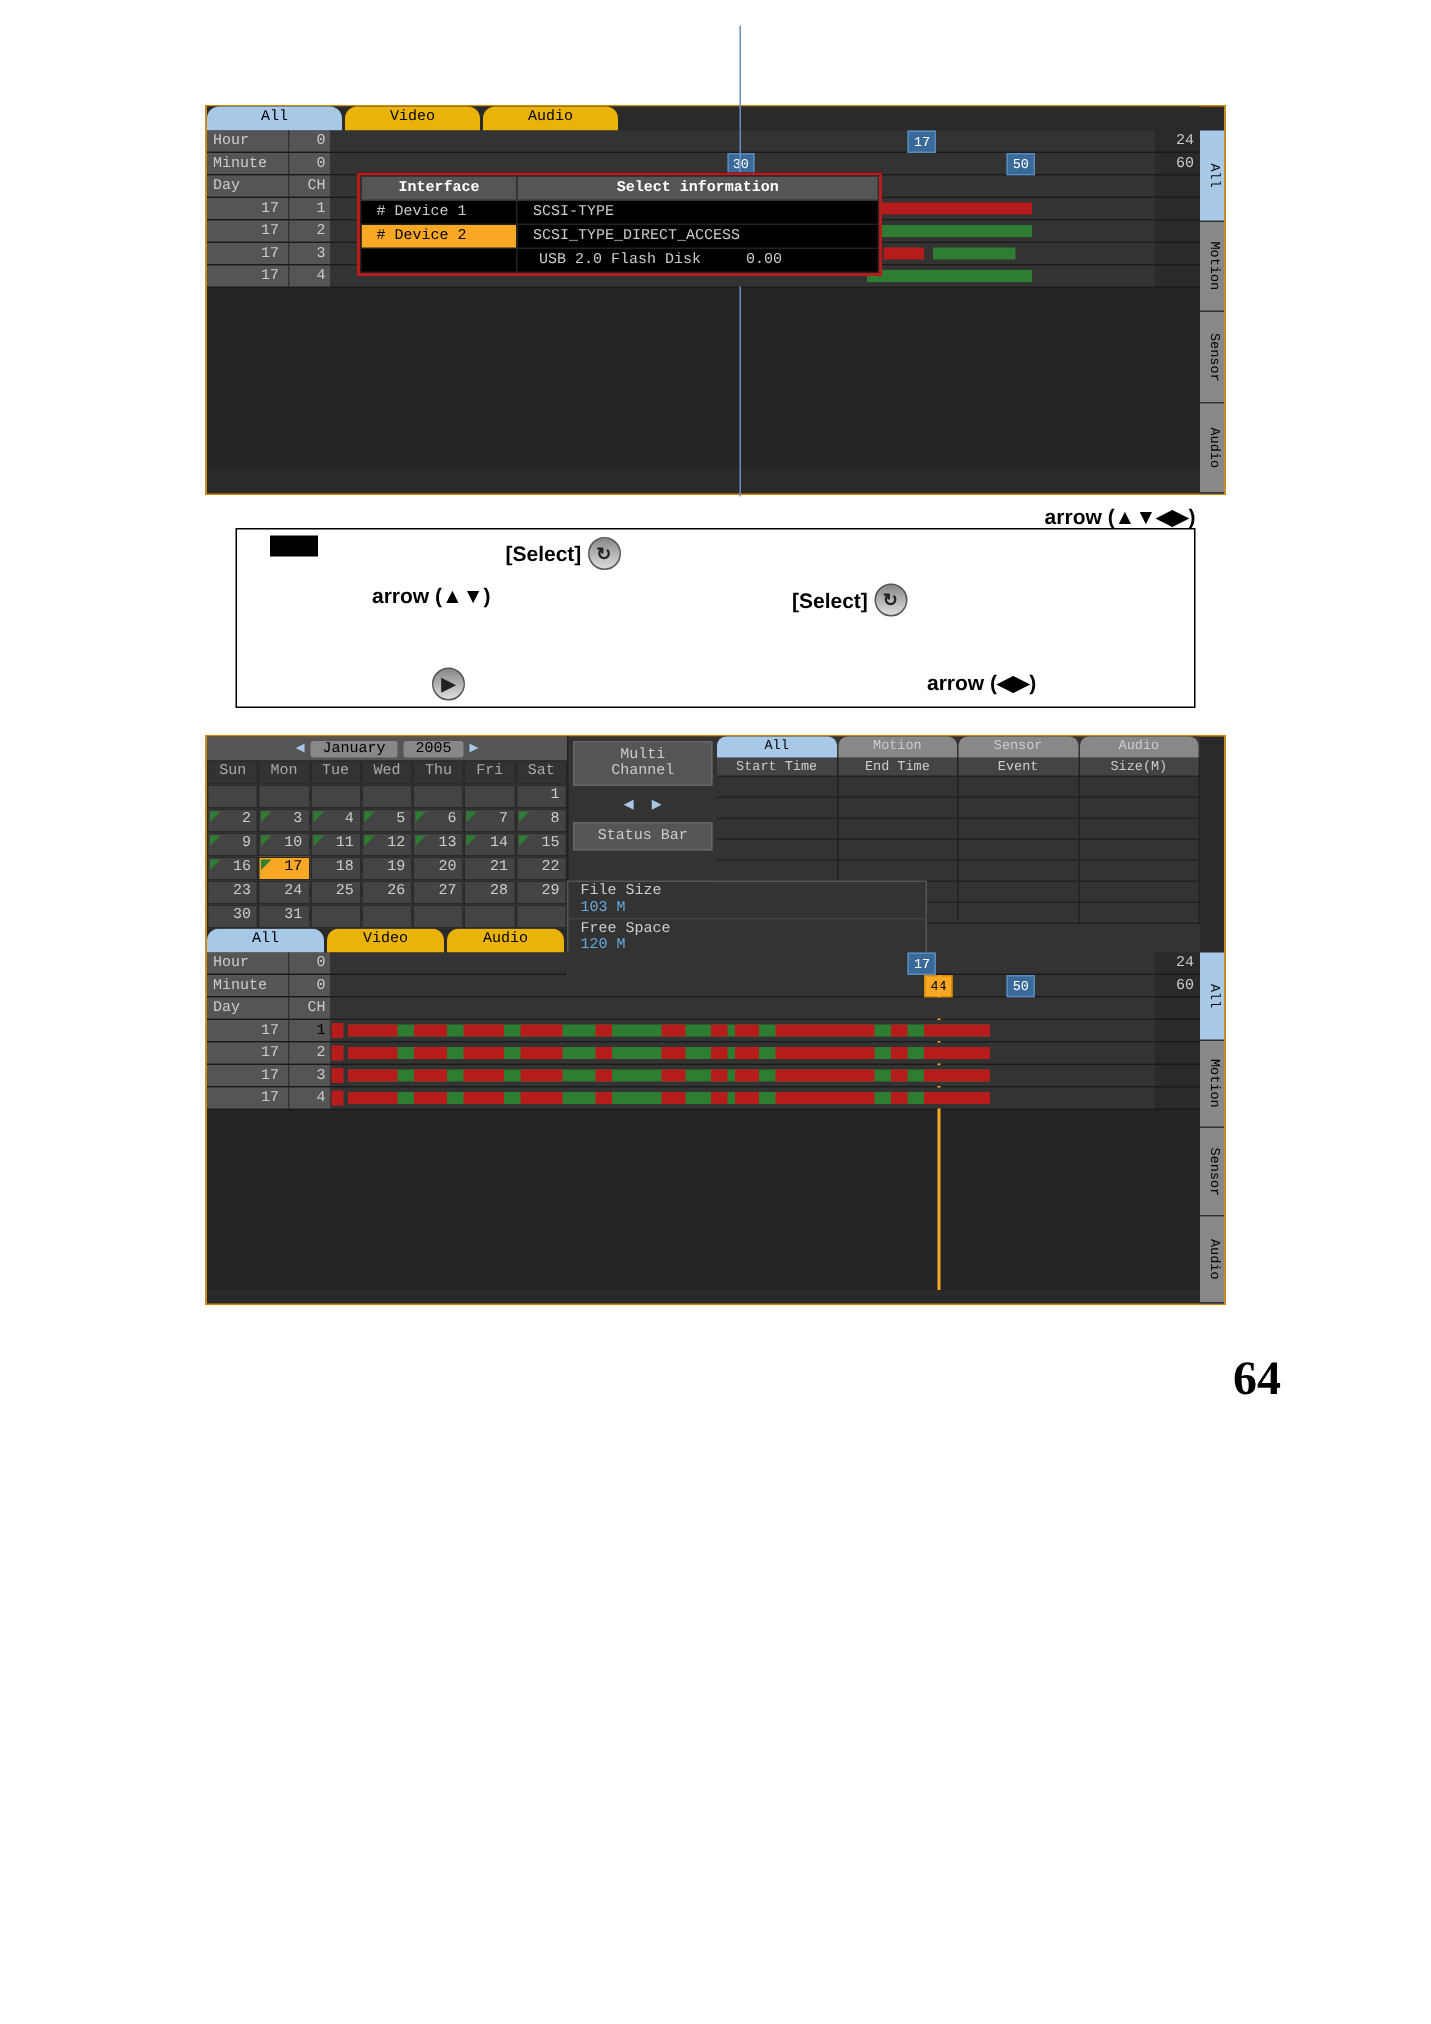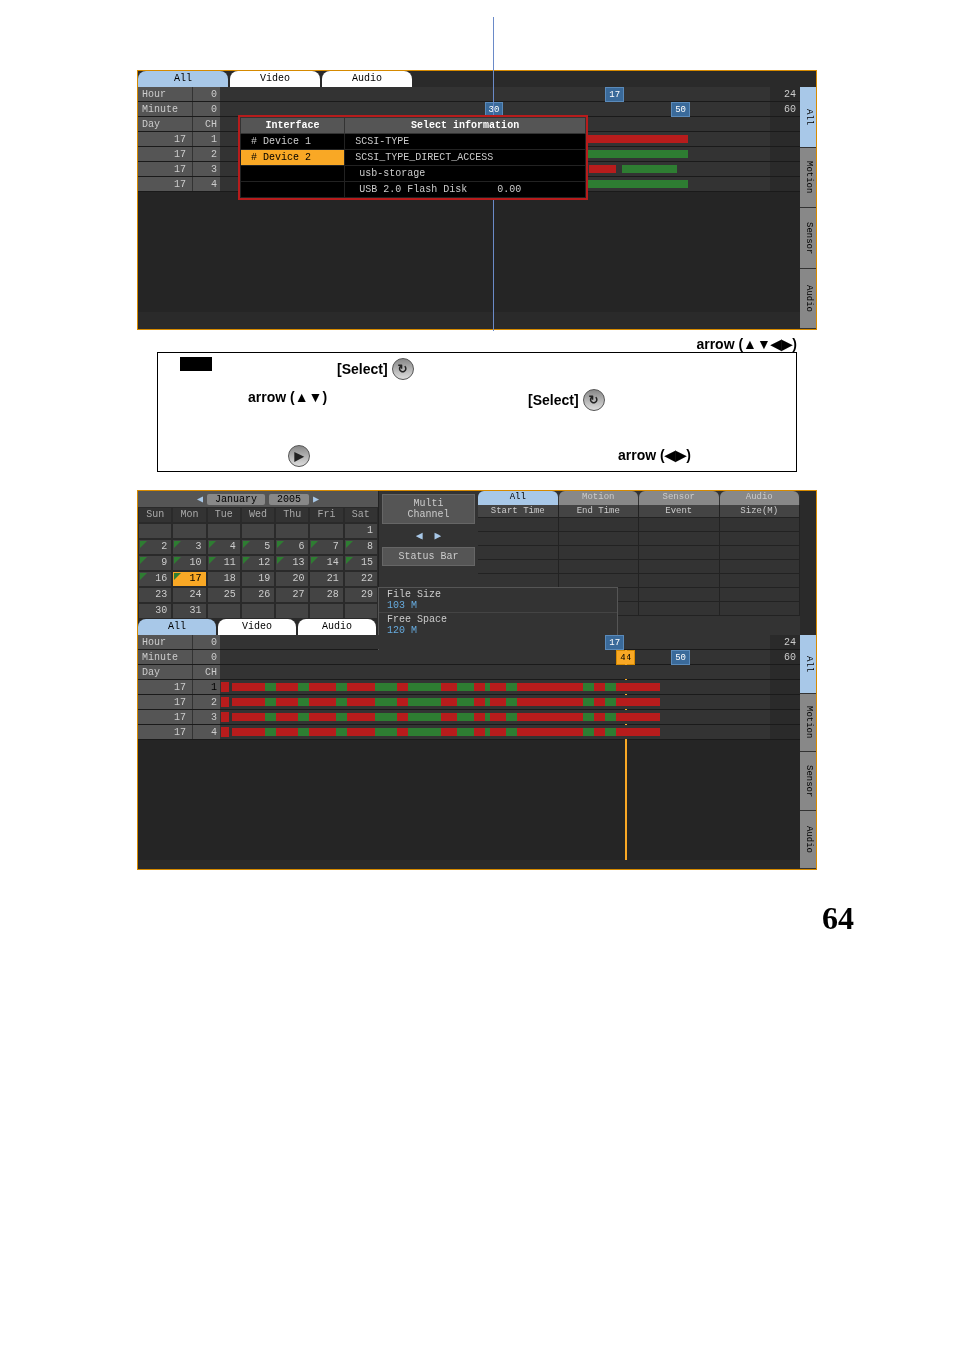--- a/index.html
+++ b/index.html
@@ -4,21 +4,21 @@
 <style>
 * { margin: 0; padding: 0; box-sizing: border-box; }
 body { background: #fff; font-family: "Courier New", monospace; font-size: 11px; width: 954px; }
 .page { padding: 60px 40px; }
 .screenshot { border: 1px solid #d68a00; background: #2a2a2a; margin: 10px auto; position: relative; }
 .ss1 { width: 680px; height: 260px; }
 .ss2 { width: 680px; height: 380px; }
 
 
 .top-tabs { display: flex; height: 16px; background: #2a2a2a; }
-.ttab { width: 90px; height: 16px; background: #ffffff; color: #000; text-align: center; font-size: 10px; border-radius: 8px 8px 0 0; margin-right: 2px; line-height: 15px; cursor: pointer; }
+.ttab { width: 90px; height: 16px; background: #eab308; color: #000; text-align: center; font-size: 10px; border-radius: 8px 8px 0 0; margin-right: 2px; line-height: 15px; cursor: pointer; }
 .ttab.active { background: #a8c8e8; }
 
 
 .trow { display: flex; height: 15px; border-bottom: 1px solid #1a1a1a; color: #ccc; font-size: 10px; align-items: center; }
 .trow .lbl { width: 55px; padding-left: 4px; background: #555; height: 100%; display: flex; align-items: center; border-right: 1px solid #333; }
 .trow .lbl2 { width: 28px; text-align: right; padding-right: 3px; background: #555; height: 100%; display: flex; align-items: center; justify-content: flex-end; border-right: 1px solid #333; }
 .trow .track { flex: 1; position: relative; height: 100%; background: #333; }
 .trow .end { width: 30px; text-align: right; padding-right: 4px; color: #ccc; }
 .track .marker { position: absolute; top: 0; height: 15px; padding: 0 3px; background: #3a6a9a; color: #fff; font-size: 9px; line-height: 14px; border: 1px solid #5a8aba; }
 .track .vline { position: absolute; top: 0; bottom: 0; width: 1px; background: #6a8ac8; }
@@ -177,24 +177,20 @@
         <th>Select information</th>
       </tr>
       <tr>
         <td># Device 1</td>
         <td>SCSI-TYPE</td>
       </tr>
       <tr class="sel">
         <td># Device 2</td>
         <td style="background:#000;color:#ccc;">SCSI_TYPE_DIRECT_ACCESS</td>
       </tr>
-      <tr class="infocell">
-              <td></td>
-              <td>usb-storage</td>
-            </tr>
       <tr class="infocell">
               <td></td>
               <td><span>USB 2.0 Flash Disk</span> &nbsp;&nbsp;&nbsp; <span>0.00</span></td>
             </tr>
     </tbody>
         </table>
   </div>
 </div>
 
 <div class="inter">

